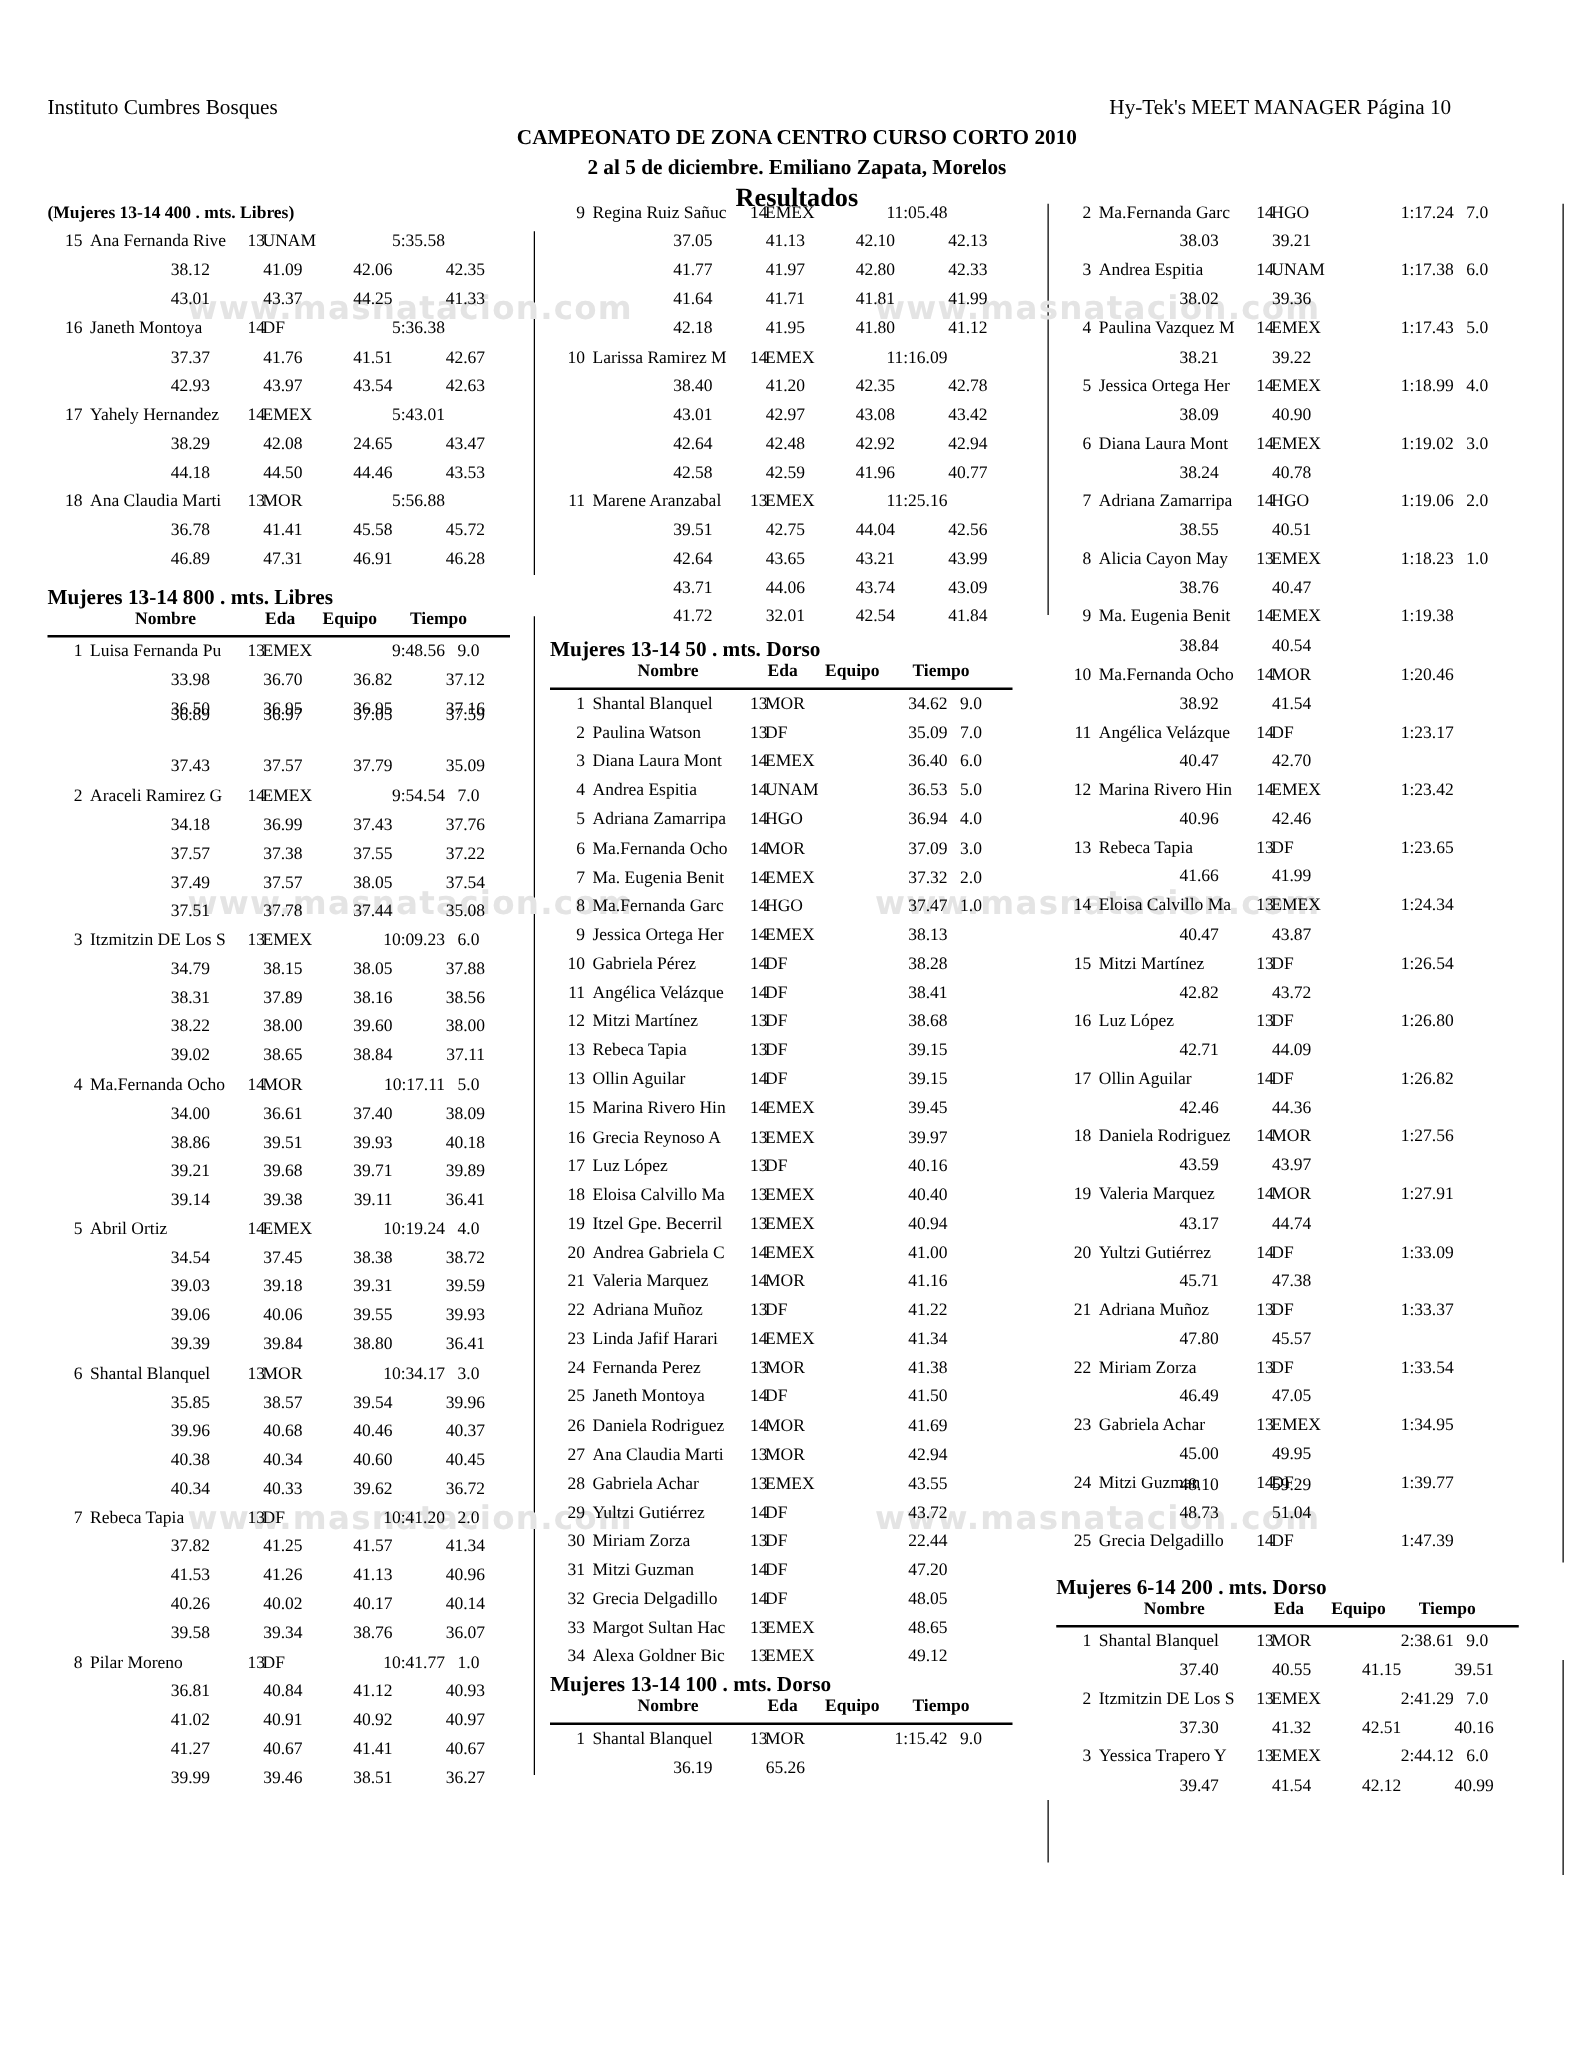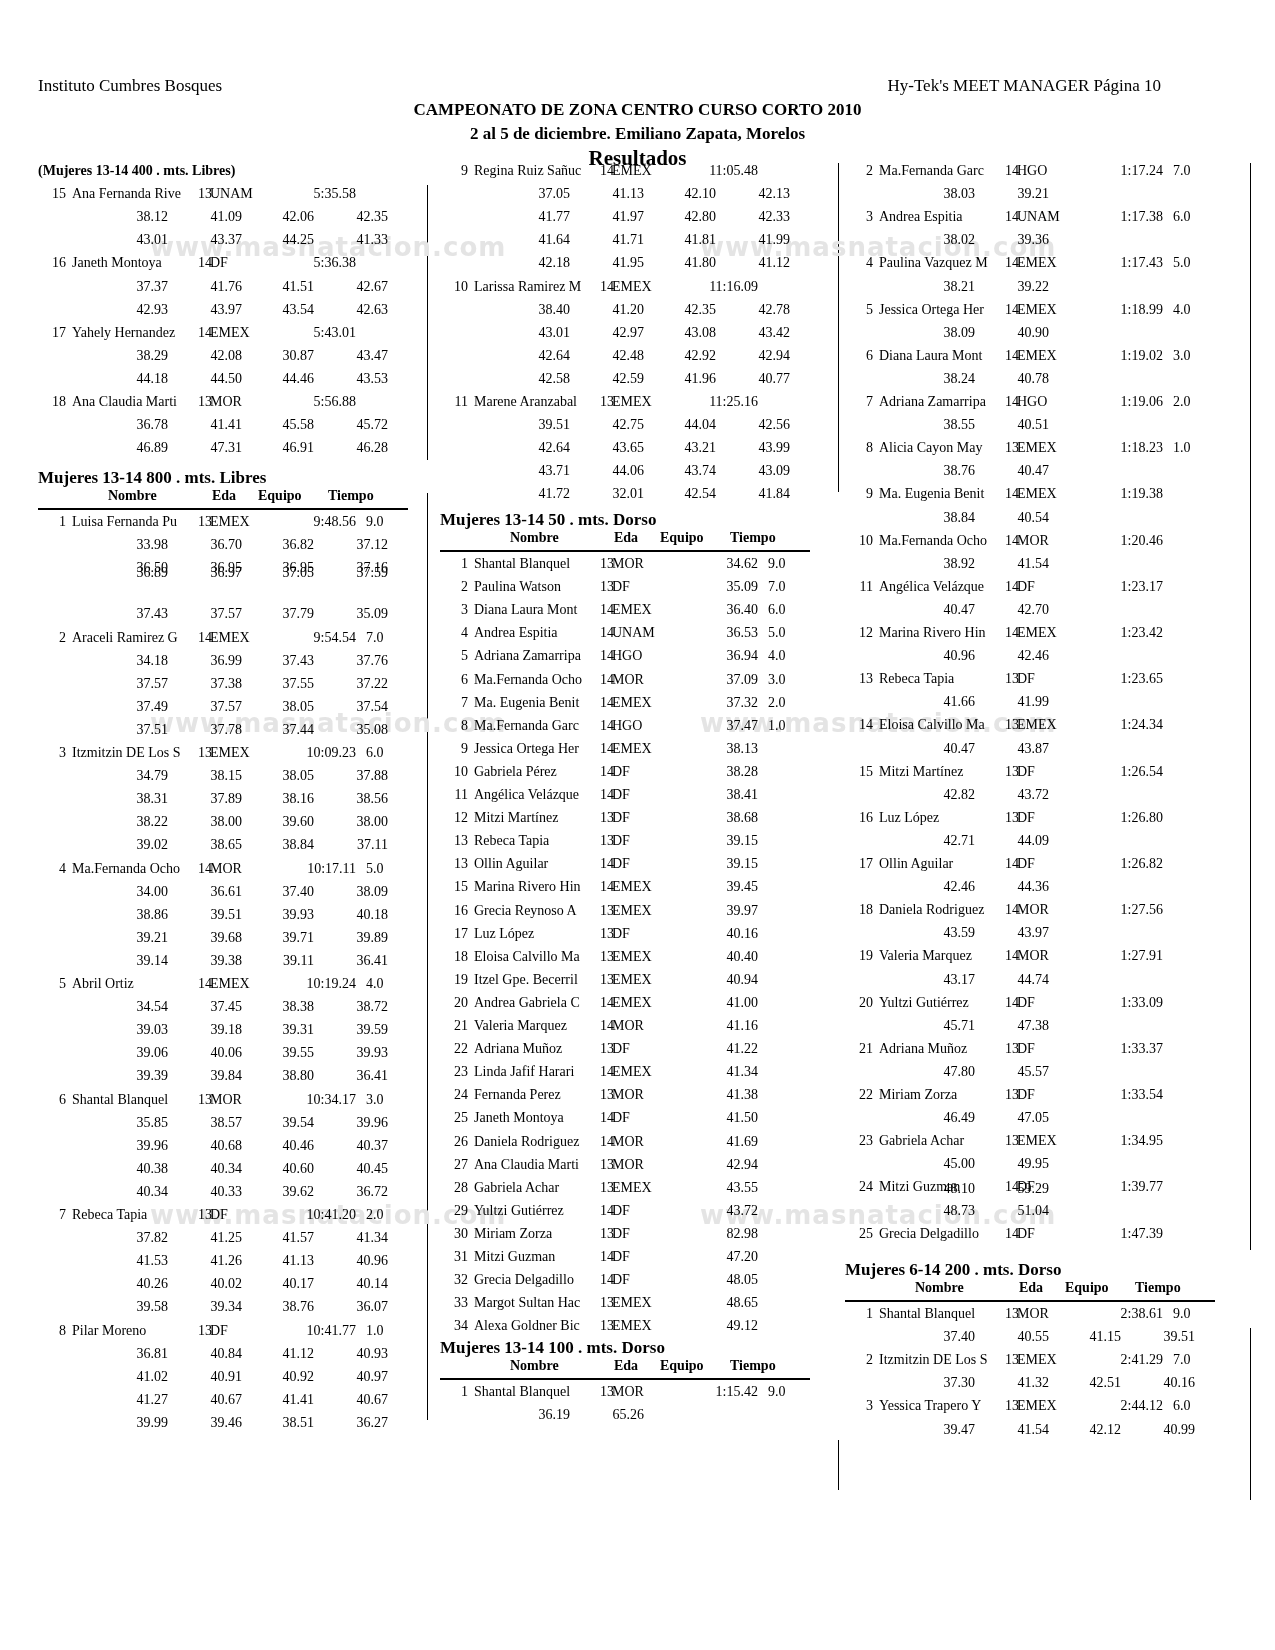--- a/index.html
+++ b/index.html
@@ -89,21 +89,21 @@
     <div class="row" style="top: 324.7px;">
       <span class="c-place">17</span>
       <span class="c-name">Yahely Hernandez</span>
       <span class="c-age">14</span>
       <span class="c-team">EMEX</span>
       <span class="c-time">5:43.01</span>
     </div>
     <div class="row" style="top: 347.8px;">
       <span class="s1">38.29</span>
       <span class="s2">42.08</span>
-      <span class="s3">30.87</span>
+      <span class="s3">24.65</span>
       <span class="s4">43.47</span>
     </div>
     <div class="row" style="top: 370.9px;">
       <span class="s1">44.18</span>
       <span class="s2">44.50</span>
       <span class="s3">44.46</span>
       <span class="s4">43.53</span>
     </div>
     <div class="row" style="top: 394px;">
       <span class="c-place">18</span>
@@ -698,21 +698,21 @@
       <span class="c-name">Yultzi Gutiérrez</span>
       <span class="c-age">14</span>
       <span class="c-team">DF</span>
       <span class="c-time">43.72</span>
     </div>
     <div class="row" style="top: 1225.9px;">
       <span class="c-place">30</span>
       <span class="c-name">Miriam Zorza</span>
       <span class="c-age">13</span>
       <span class="c-team">DF</span>
-      <span class="c-time">82.98</span>
+      <span class="c-time">22.44</span>
     </div>
     <div class="row" style="top: 1249px;">
       <span class="c-place">31</span>
       <span class="c-name">Mitzi Guzman</span>
       <span class="c-age">14</span>
       <span class="c-team">DF</span>
       <span class="c-time">47.20</span>
     </div>
     <div class="row" style="top: 1272.1px;">
       <span class="c-place">32</span>

